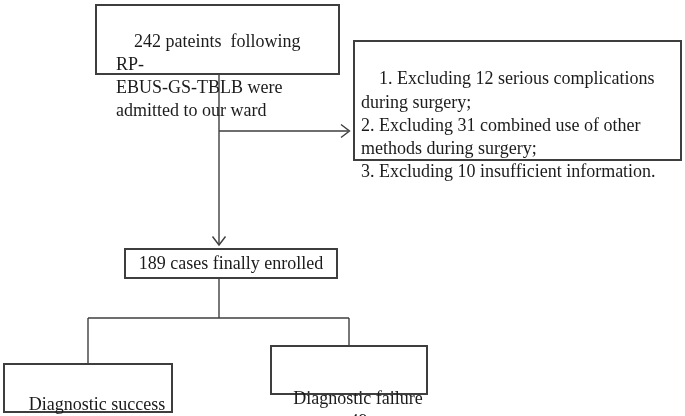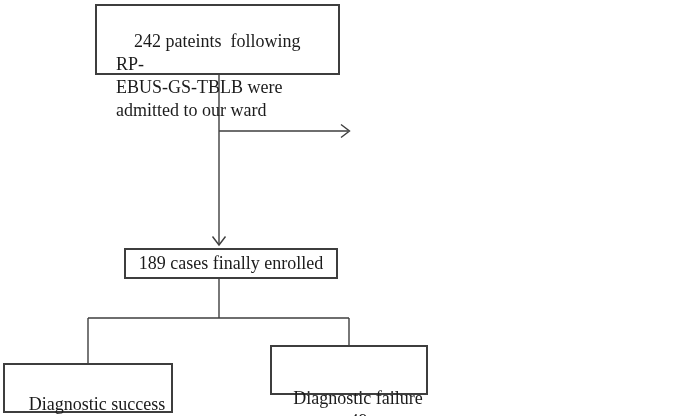--- a/index.html
+++ b/index.html
@@ -91,20 +91,27 @@
     <line x1="88" y1="318" x2="88" y2="363"></line>
     <line x1="349" y1="318" x2="349" y2="363"></line>
   </svg>
 
   <div class="node" id="box-admitted">
     <span>242 pateints  following RP-
 EBUS-GS-TBLB were
 admitted to our ward</span>
   </div>
 
+  <div class="node" id="box-exclusions">
+    <span>1. Excluding 12 serious complications
+during surgery;
+2. Excluding 31 combined use of other
+methods during surgery;
+3. Excluding 10 insufficient information.</span>
+  </div>
 
   <div class="node" id="box-enrolled">
     <span>189 cases finally enrolled</span>
   </div>
 
   <div class="node" id="box-success">
     <span>Diagnostic success
 n=140</span>
   </div>
 

